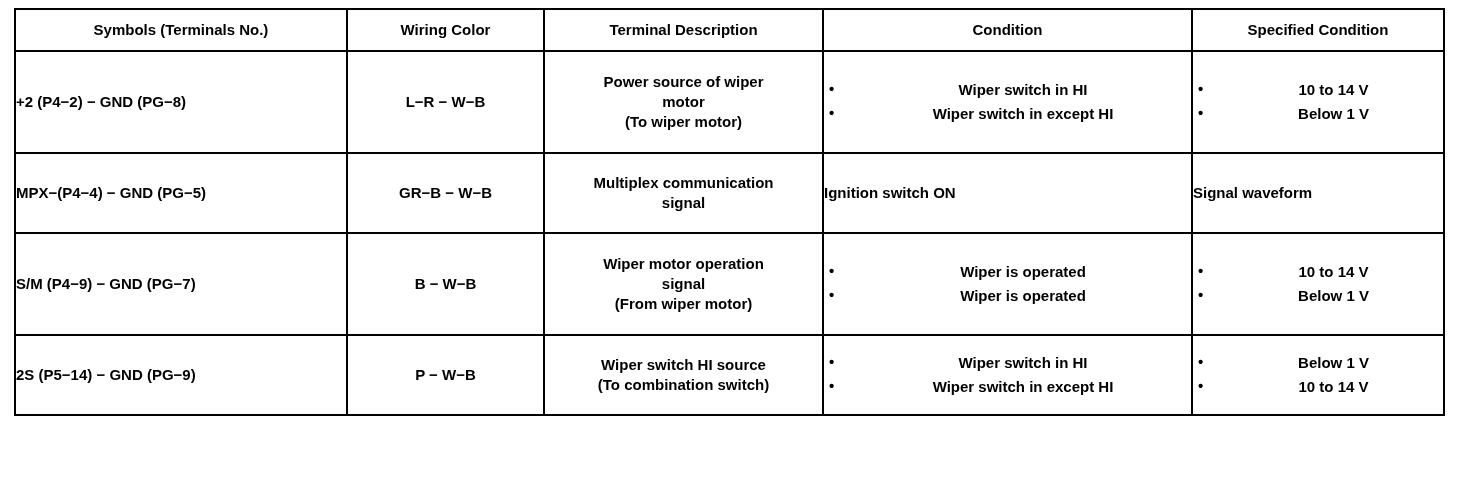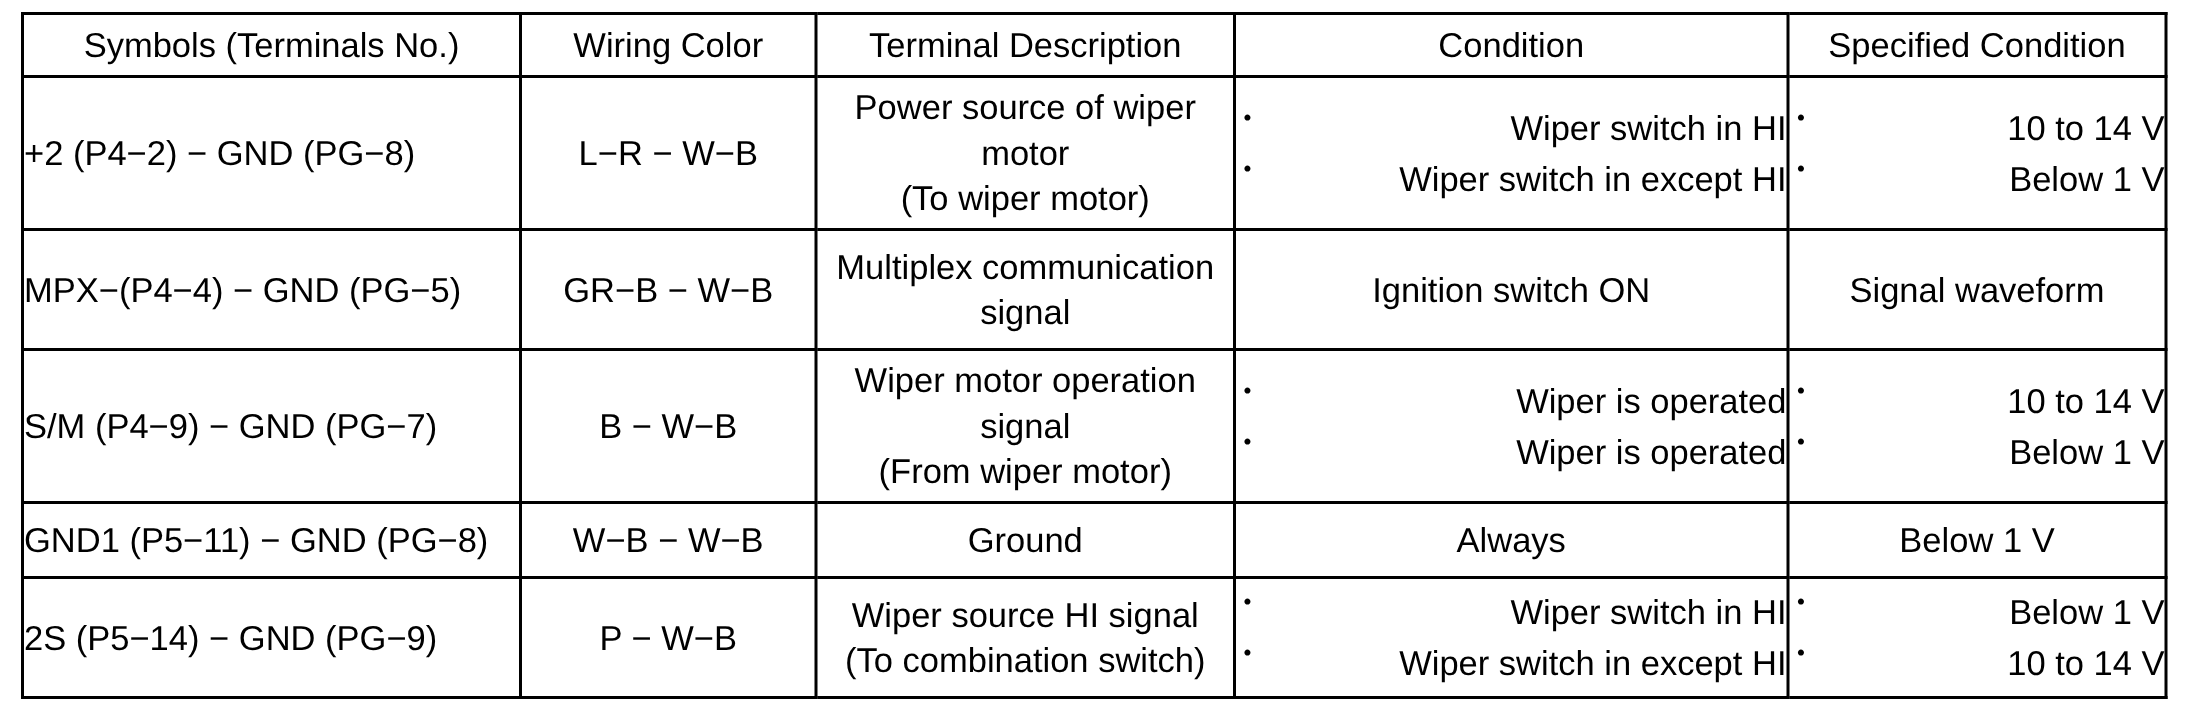--- a/index.html
+++ b/index.html
@@ -26,23 +26,23 @@
     border-collapse: collapse;
     table-layout: fixed;
     width: 1429px;
     background: #ffffff;
   }
 
   table.spec-table td,
   table.spec-table th {
     border: 2px solid #000000;
     padding: 0;
-    font-weight: normal;
+    font-weight: bold;
     vertical-align: middle;
-    font-size: 23px;
+    font-size: 15px;
     line-height: 1.32;
     color: #000000;
   }
 
   
   col.c1 { width: 332px; }
   col.c2 { width: 197px; }
   col.c3 { width: 279px; }
   col.c4 { width: 369px; }
   col.c5 { width: 252px; }
@@ -71,31 +71,31 @@
 
   ul.bullets {
     list-style: none;
     margin: 0;
     padding: 0;
   }
   ul.bullets li {
     position: relative;
     padding-left: 26px;
     margin: 0 0 4px 5px;
-    text-align: right;
+    text-align: center;
   }
   ul.bullets li:last-child { margin-bottom: 0; }
   ul.bullets li::before {
     content: "\2022";
     position: absolute;
     left: 0;
     top: -1px;
     font-size: 15px;
   }
-  .plain-line { text-align: center; }
+  .plain-line { text-align: left; }
 </style>
 </head>
 <body>
 
 <div id="table-wrap">
   <table class="spec-table">
     <colgroup>
       <col class="c1">
         <col class="c2">
         <col class="c3">
@@ -159,36 +159,25 @@
           </ul>
         </td>
         <td class="cell">
           <ul class="bullets">
             <li>10 to 14 V</li>
             <li>Below 1 V</li>
           </ul>
         </td>
       </tr>
 
-      <tr class="row-short">
-        <td class="cell cell-left">GND1 (P5−11) − GND (PG−8)</td>
-        <td class="cell cell-center">W−B − W−B</td>
-        <td class="cell cell-center">Ground</td>
-        <td class="cell">
-          <div class="plain-line">Always</div>
-        </td>
-        <td class="cell">
-          <div class="plain-line">Below 1 V</div>
-        </td>
-      </tr>
 
       <tr class="row-mid">
         <td class="cell cell-left">2S (P5−14) − GND (PG−9)</td>
         <td class="cell cell-center">P − W−B</td>
-        <td class="cell cell-center multiline">Wiper source HI signal
+        <td class="cell cell-center multiline">Wiper switch HI source
 (To combination switch)</td>
         <td class="cell">
           <ul class="bullets">
             <li>Wiper switch in HI</li>
             <li>Wiper switch in except HI</li>
           </ul>
         </td>
         <td class="cell">
           <ul class="bullets">
             <li>Below 1 V</li>

